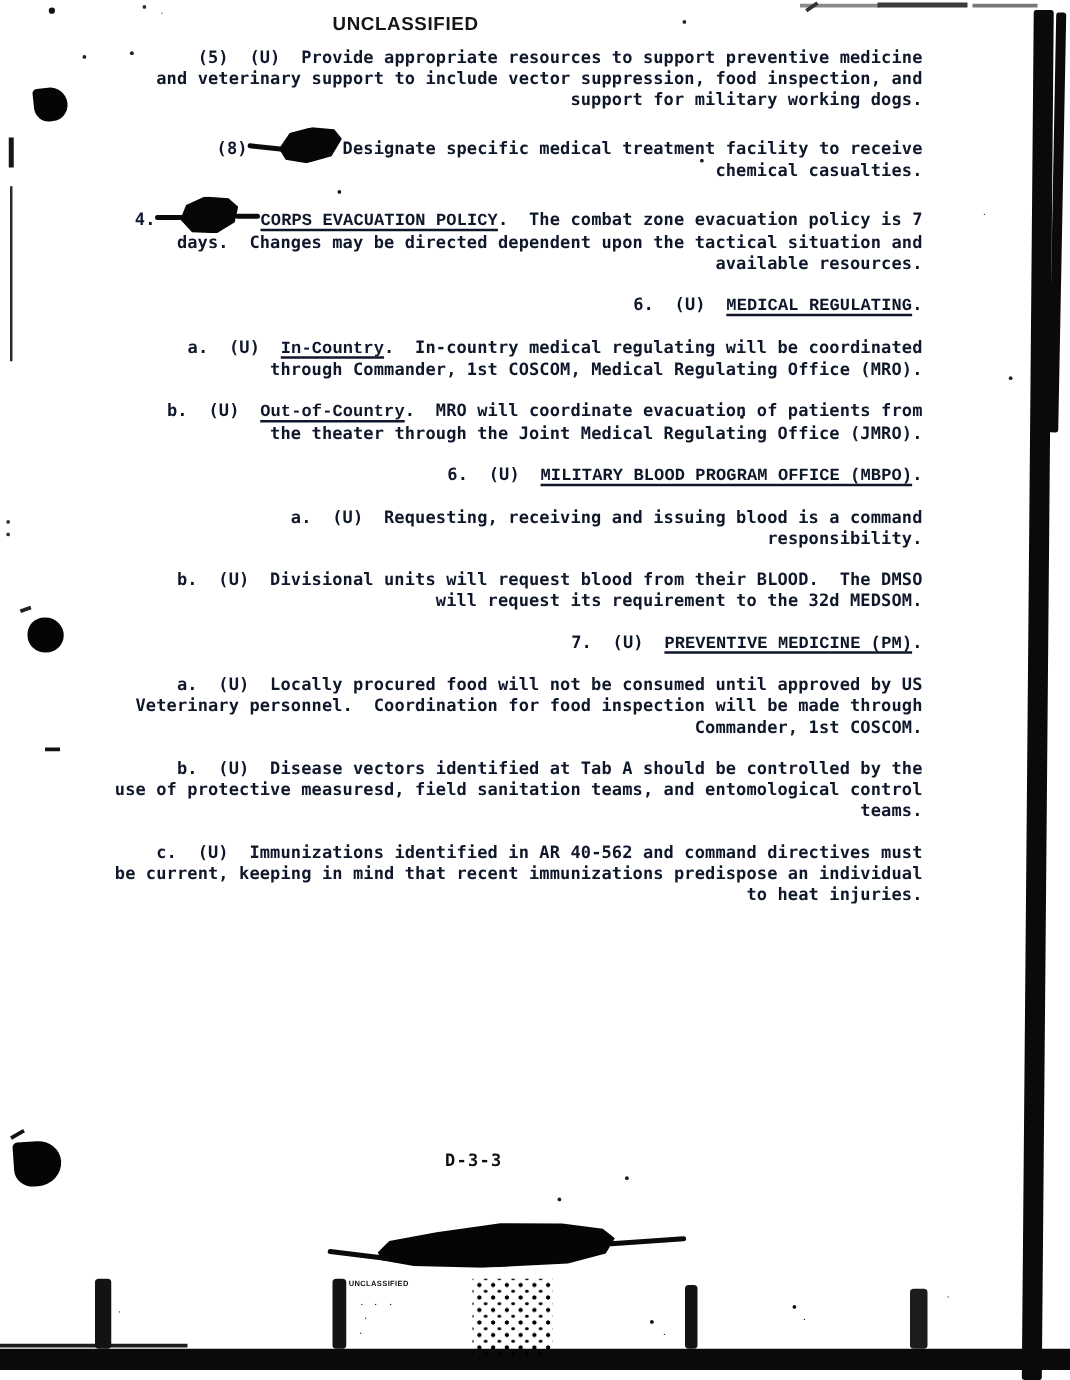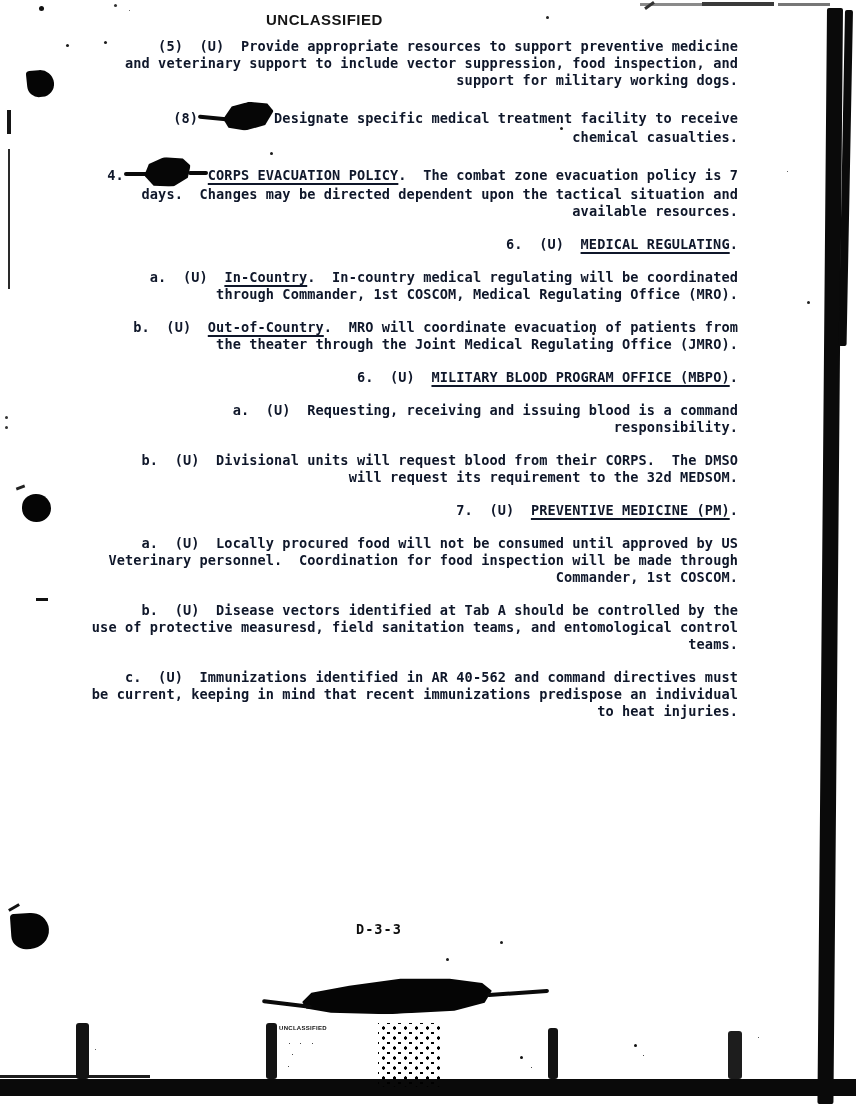--- a/index.html
+++ b/index.html
@@ -19,21 +19,21 @@
     letter-spacing:.3px;color:#111;
   }
   
   .doc{position:absolute;left:48px;top:38px;width:690px;}
   .para{
     margin:0 0 16px 0;white-space:pre-wrap;
     font:700 13.6px/17px "DejaVu Sans Mono",monospace;color:#0f172a;
     letter-spacing:.1px;
     text-align:right;
   }
-  .u{text-decoration:underline;text-decoration-thickness:1.5px;text-underline-offset:3px;}
+  .u{text-decoration:underline;text-decoration-thickness:1.5px;text-underline-offset:3px;font-family:Liberation Mono, monospace;}
   .pagenum{
     position:absolute;left:356px;top:921px;
     font:700 13.6px/16px "DejaVu Sans Mono",monospace;color:#0e0e0e;letter-spacing:1px;text-align:center;
   }
   
   .redact{position:relative;display:inline-block;vertical-align:-6px;overflow:visible;}
   .redact.inline-short{width:76px;height:24px;}
   .redact.inline-long{width:84px;height:24px;}
   .redact .rline-l,.redact .rline-r{position:absolute;background:#0a0a0a;height:4px;border-radius:2px;}
   .inline-short .rline-l{left:0;top:11px;width:30px;transform:rotate(6deg);}
@@ -103,21 +103,21 @@
 days.  Changes may be directed dependent upon the tactical situation and
 available resources.</span></p>
         <p class="para"><span>6.  (U)  </span><span class="u">MEDICAL REGULATING</span><span>.</span></p>
         <p class="para"><span>     a.  (U)  </span><span class="u">In-Country</span><span>.  In-country medical regulating will be coordinated
 through Commander, 1st COSCOM, Medical Regulating Office (MRO).</span></p>
         <p class="para"><span>     b.  (U)  </span><span class="u">Out-of-Country</span><span>.  MRO will coordinate evacuation of patients from
 the theater through the Joint Medical Regulating Office (JMRO).</span></p>
         <p class="para"><span>6.  (U)  </span><span class="u">MILITARY BLOOD PROGRAM OFFICE (MBPO)</span><span>.</span></p>
         <p class="para"><span>     a.  (U)  Requesting, receiving and issuing blood is a command
 responsibility.</span></p>
-        <p class="para"><span>     b.  (U)  Divisional units will request blood from their CORPS.  The DMSO
+        <p class="para"><span>     b.  (U)  Divisional units will request blood from their BLOOD.  The DMSO
 will request its requirement to the 32d MEDSOM.</span></p>
         <p class="para"><span>7.  (U)  </span><span class="u">PREVENTIVE MEDICINE (PM)</span><span>.</span></p>
         <p class="para"><span>     a.  (U)  Locally procured food will not be consumed until approved by US
 Veterinary personnel.  Coordination for food inspection will be made through
 Commander, 1st COSCOM.</span></p>
         <p class="para"><span>     b.  (U)  Disease vectors identified at Tab A should be controlled by the
 use of protective measuresd, field sanitation teams, and entomological control
 teams.</span></p>
         <p class="para"><span>     c.  (U)  Immunizations identified in AR 40-562 and command directives must
 be current, keeping in mind that recent immunizations predispose an individual

